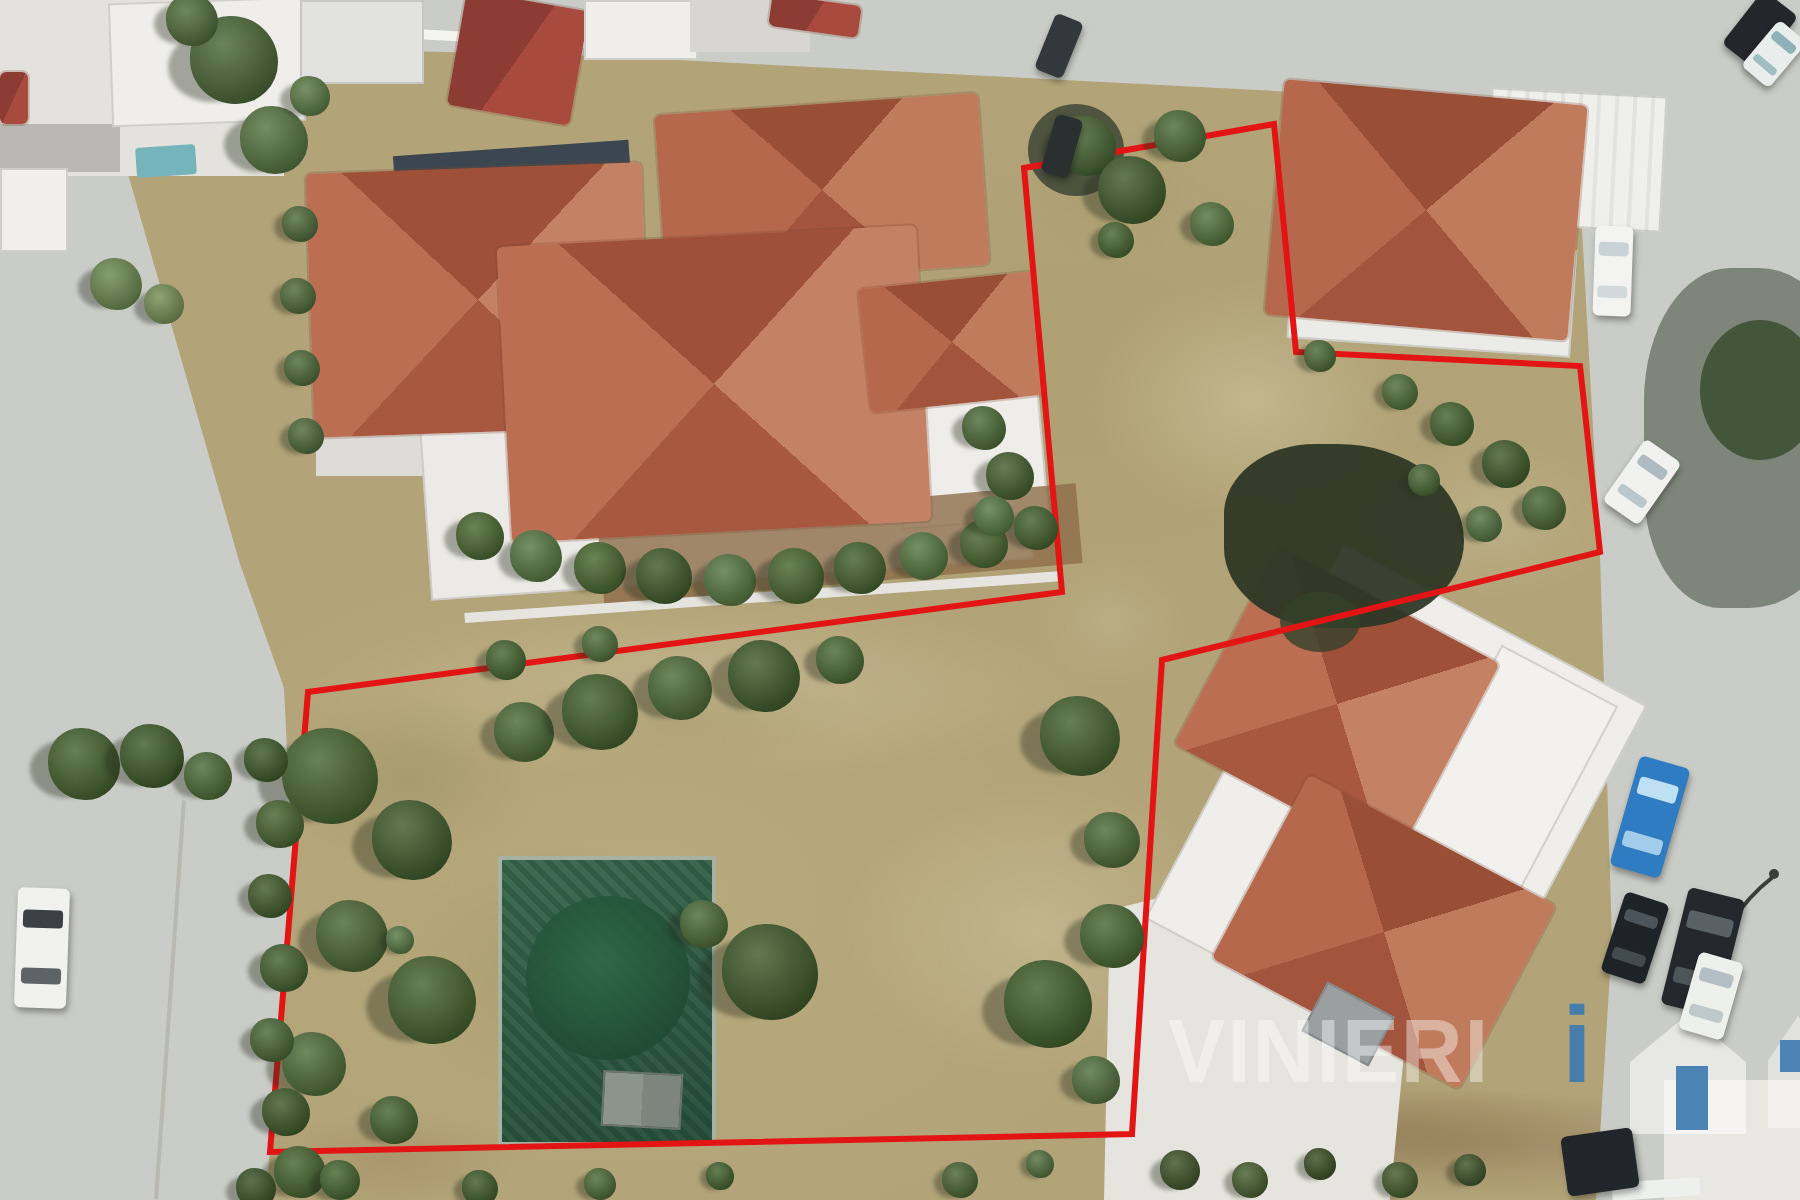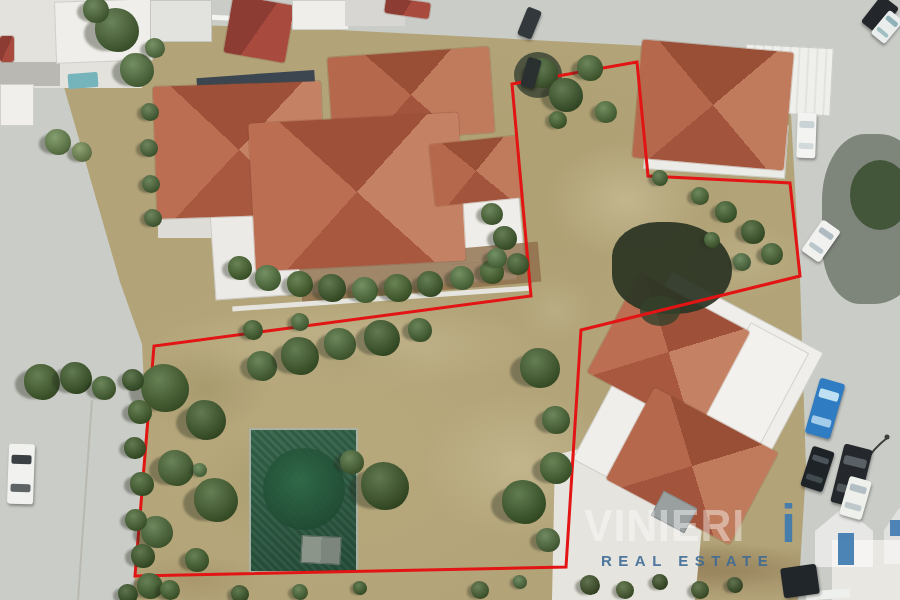--- a/index.html
+++ b/index.html
@@ -321,16 +321,15 @@
     <polygon id="boundary-poly" fill="none" stroke="#e31414" stroke-width="3" stroke-linejoin="miter" points="512,84 637,62 648,176 790,183 800,276 581,330 566,567 135,576 154,346 531,296"></polygon>
   </svg>
 
   <div class="abs wm" style="inset:0;">
     <div class="abs wm-word" style="left:584px;top:500px;">VINIERI</div>
     <div class="abs wm-i" style="left:781px;top:502px;color:#3d7ab0;opacity:.92;">i</div>
     <div class="abs wm-house" style="left:815px;top:507px;width:58px;height:60px;"></div>
     <div class="abs wm-door" style="left:838px;top:533px;width:16px;height:32px;background:#3d7ab0;opacity:.92;"></div>
     <div class="abs wm-house" style="left:884px;top:508px;width:30px;height:56px;opacity:.8;"></div>
     <div class="abs wm-door" style="left:890px;top:520px;width:12px;height:16px;background:#3d7ab0;opacity:.9;"></div>
-    <div class="abs wm-sub" style="left:601px;top:552px;color:rgba(58,105,150,.88);">REAL ESTATE</div>
   </div>
 
 </div>
 
 </body></html>

